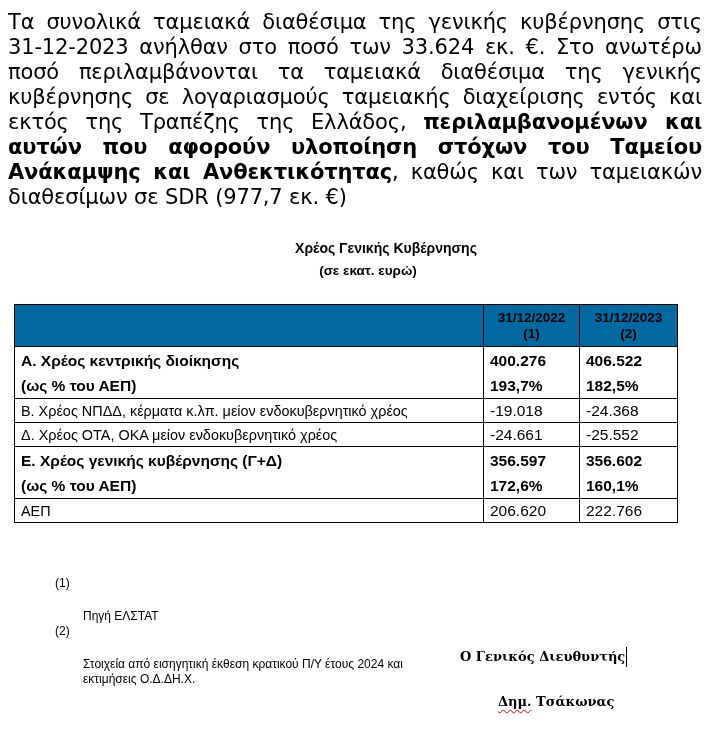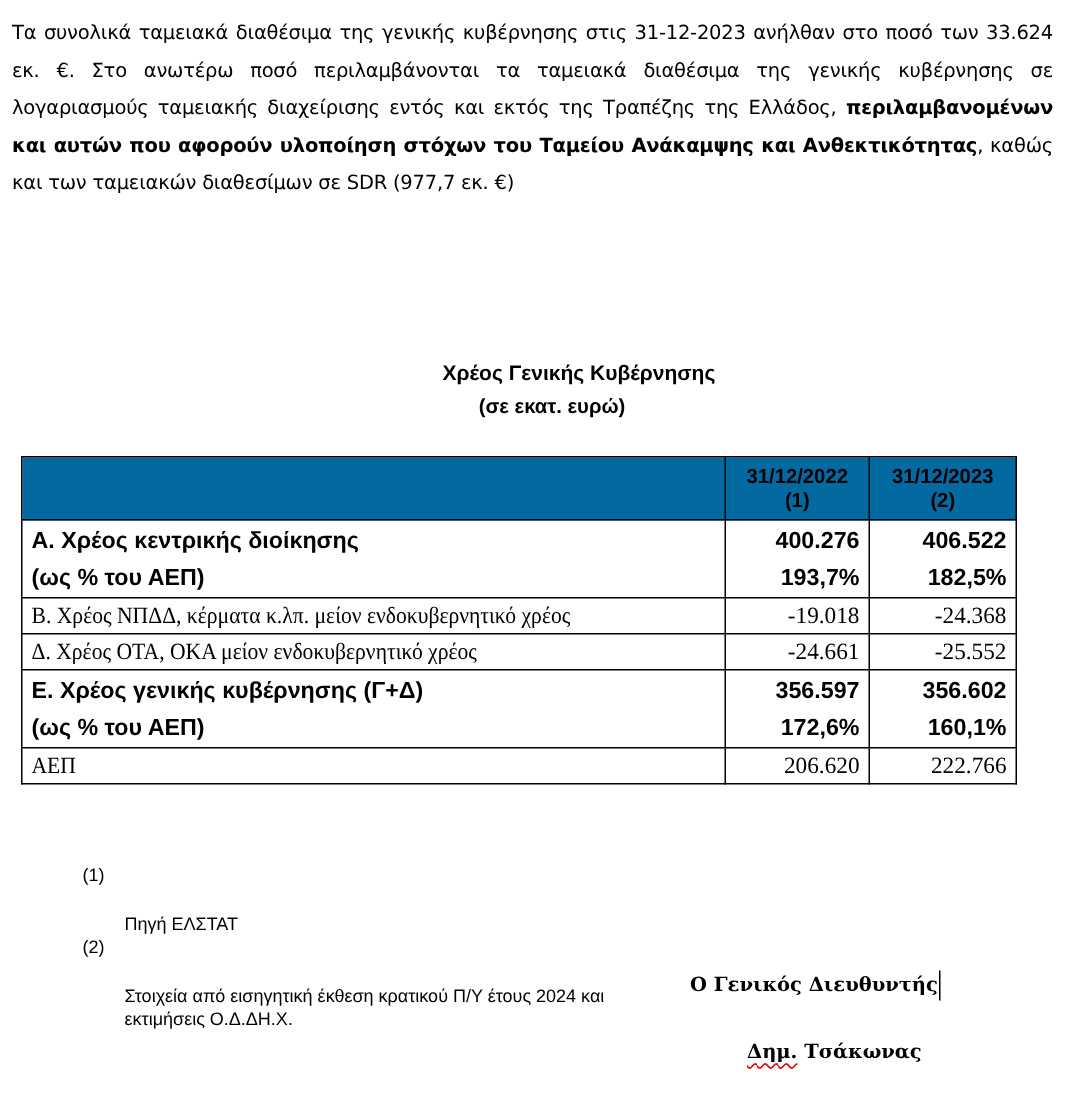--- a/index.html
+++ b/index.html
@@ -13,21 +13,21 @@
       position: relative;
       overflow: hidden;
       color: #000;
     }
     .para {
       position: absolute;
       left: 8px;
       top: 10px;
       width: 694px;
       font-family: "DejaVu Sans", sans-serif;
-      font-size: 13px;
+      font-size: 21px;
       line-height: 25px;
       text-align: justify;
       letter-spacing: -0.15px;
     }
     .para b { font-weight: bold; }
     .title {
       position: absolute;
       left: 0;
       width: 694px;
       text-align: center;
@@ -55,23 +55,23 @@
       background: #0369a1;
       height: 41px;
       font-weight: bold;
       font-size: 13.5px;
       line-height: 16px;
       text-align: center;
     }
     table.debt thead th.blank { width: 456px; }
     table.debt thead th.c1 { width: 83px; }
     .lbl { text-align: left; }
-    .num { text-align: right; }
+    .num { text-align: left; }
     .bold { font-weight: bold; }
-    .row-single td { height: 23px; font-family: Liberation Serif, serif; }
+    .row-single td { height: 23px; }
     .row-double td { height: 51px; padding-top: 0; padding-bottom: 0; }
     .row-double .line { display: block; line-height: 25px; }
     .cond {
       display: inline-block;
       transform: scaleX(0.93);
       transform-origin: left center;
       white-space: nowrap;
     }
 
     .footnotes {

